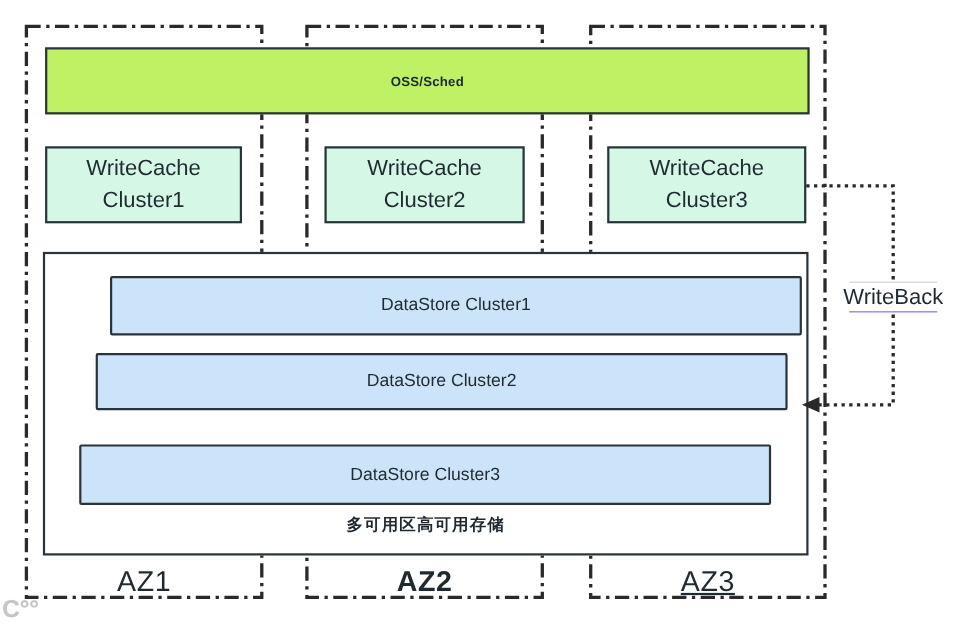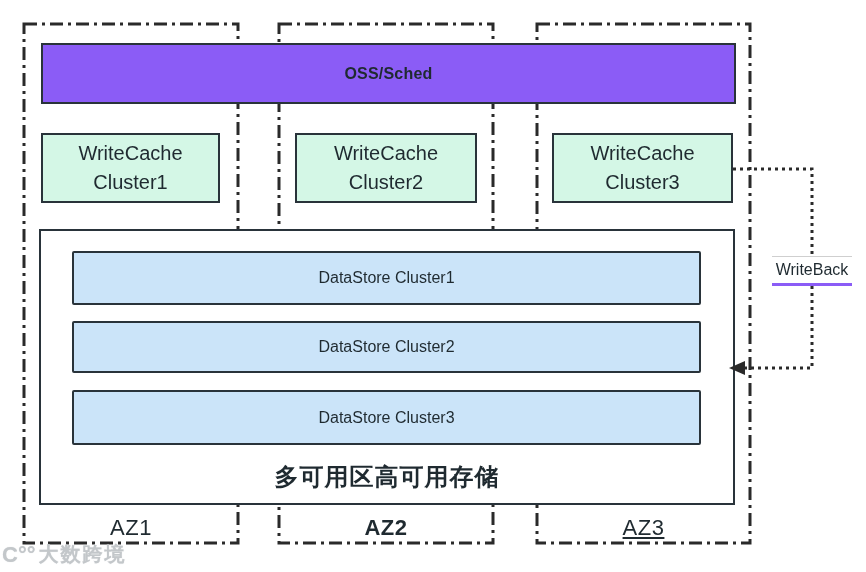--- a/index.html
+++ b/index.html
@@ -8,55 +8,55 @@
     width:866px;height:572px;
     background:#ffffff;
     font-family:"Liberation Sans","DejaVu Sans",sans-serif;
     color:#1f2a30;
     overflow:hidden;
   }
   svg.layer{position:absolute;left:0;top:0;width:866px;height:572px;pointer-events:none;}
 
   .box{position:absolute;box-sizing:border-box;border:2px solid #29333a;display:flex;align-items:center;justify-content:center;text-align:center;}
 
-  .oss-bar{left:41px;top:43px;width:695px;height:61px;background:#8b5cf6;font-size:16px;font-weight:600;letter-spacing:.2px;}
+  .oss-bar{left:41px;top:43px;width:695px;height:61px;background:#bef264;font-size:12px;font-weight:600;letter-spacing:.2px;}
 
   .wc-box{top:133px;height:70px;background:#d4f7e6;font-size:20px;font-weight:500;line-height:1.45;}
   .wc1{left:41px;width:179px;}
   .wc2{left:295px;width:182px;}
   .wc3{left:552px;width:181px;}
 
   .storage{left:39px;top:229px;width:696px;height:276px;background:#ffffff;border:2px solid #29333a;position:absolute;box-sizing:border-box;}
 
   .ds-bar{left:72px;width:629px;height:54px;background:#cbe4f9;border-radius:2px;font-size:16px;font-weight:500;}
-  .ds1{top:251px;}
-  .ds2{top:321px;height:52px;}
-  .ds3{top:390px;height:55px;}
+  .ds1{top:251px;margin-left:28px;}
+  .ds2{top:321px;height:52px;margin-left:15px;}
+  .ds3{top:404px;height:55px;}
 
   .storage-title{
     position:absolute;left:39px;top:462px;width:696px;height:30px;
     display:flex;align-items:center;justify-content:center;
-    font-size:24px;font-weight:600;letter-spacing:1px;
+    font-size:15px;font-weight:600;letter-spacing:1px;
   }
 
   .az-label{
     position:absolute;top:513px;height:30px;
     display:flex;align-items:center;justify-content:center;
-    font-size:22px;font-weight:500;letter-spacing:.5px;
+    font-size:26px;font-weight:500;letter-spacing:.5px;
   }
   .az-label.az1{left:24px;width:214px;}
   .az-label.az2{left:279px;width:214px;font-weight:bold;}
   .az-label.az3{left:537px;width:213px;text-decoration:underline;}
 
   .writeback-label{
     position:absolute;left:772px;top:256px;width:80px;height:26px;
     background:#ffffff;
-    border-top:1px solid #cfcfcf;border-bottom:3px solid #8b5cf6;
+    border-top:1px solid #cfcfcf;border-bottom:1px solid #8b5cf6;
     display:flex;align-items:center;justify-content:center;
-    font-size:16px;font-weight:500;
+    font-size:20px;font-weight:500;
   }
 
   .watermark{
     position:absolute;left:2px;top:541px;
     color:#c3c7ca;font-size:20px;font-weight:bold;letter-spacing:2px;
     display:flex;align-items:center;gap:3px;
     text-shadow:0 0 1px #d8dadc;
     user-select:none;
   }
   .watermark .wm-icon{font-size:22px;letter-spacing:0;}
@@ -115,16 +115,15 @@
 
   <svg class="layer" viewBox="0 0 866 572">
     <path d="M 733 169 L 812 169 L 812 368 L 744 368" fill="none" stroke="#2a2a2a" stroke-width="3" stroke-dasharray="3 4"></path>
     <polygon points="729,368 745,361 745,375" fill="#2a2a2a"></polygon>
   </svg>
 
   <div class="writeback-label">WriteBack</div>
 
   <div class="watermark">
     <span class="wm-icon">C°°</span>
-    <span>大数跨境</span>
   </div>
 
 </div>
 
 </body></html>

